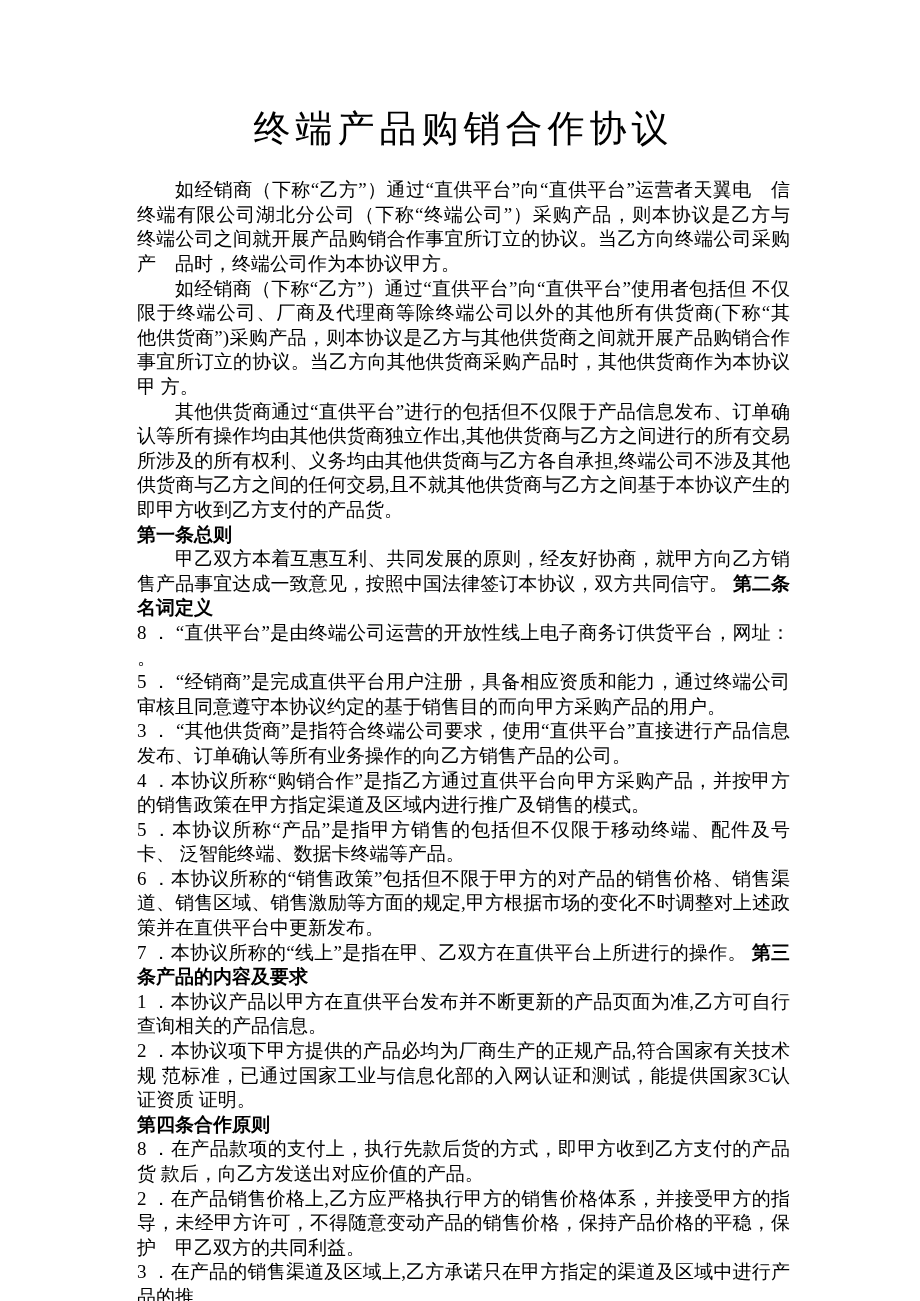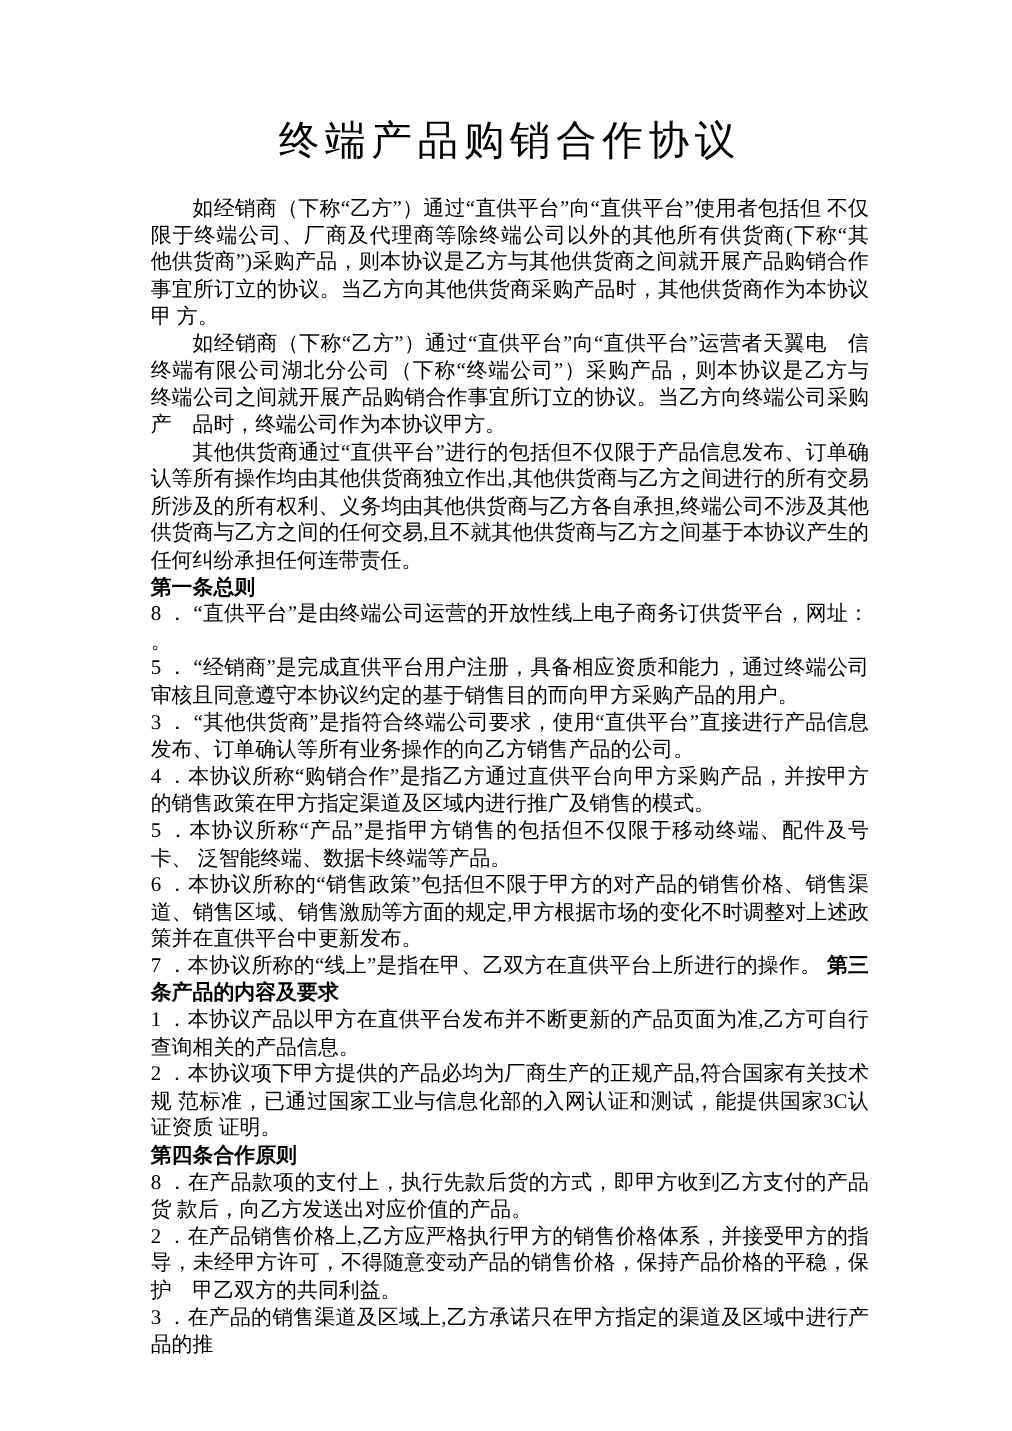--- a/index.html
+++ b/index.html
@@ -53,28 +53,29 @@
   }
 </style>
 </head>
 <body>
 
 <div class="page">
   <h1 class="doc-title">终端产品购销合作协议</h1>
 
   <div class="doc-body">
 
+    <p class="para">如经销商（下称“乙方”）通过“直供平台”向“直供平台”运营者天翼电　信终端有限公司湖北分公司（下称“终端公司”）采购产品，则本协议是乙方与　终端公司之间就开展产品购销合作事宜所订立的协议。当乙方向终端公司采购产　品时，终端公司作为本协议甲方。</p>
+
     <p class="para">如经销商（下称“乙方”）通过“直供平台”向“直供平台”使用者包括但 不仅限于终端公司、厂商及代理商等除终端公司以外的其他所有供货商(下称“其　　他供货商”)采购产品，则本协议是乙方与其他供货商之间就开展产品购销合作 事宜所订立的协议。当乙方向其他供货商采购产品时，其他供货商作为本协议甲 方。</p>
 
-    <p class="para">如经销商（下称“乙方”）通过“直供平台”向“直供平台”运营者天翼电　信终端有限公司湖北分公司（下称“终端公司”）采购产品，则本协议是乙方与　终端公司之间就开展产品购销合作事宜所订立的协议。当乙方向终端公司采购产　品时，终端公司作为本协议甲方。</p>
-
-    <p class="para">其他供货商通过“直供平台”进行的包括但不仅限于产品信息发布、订单确 认等所有操作均由其他供货商独立作出,其他供货商与乙方之间进行的所有交易 所涉及的所有权利、义务均由其他供货商与乙方各自承担,终端公司不涉及其他　供货商与乙方之间的任何交易,且不就其他供货商与乙方之间基于本协议产生的 任何纠纷承担任何连带责任。</p>
+    <p class="para">其他供货商通过“直供平台”进行的包括但不仅限于产品信息发布、订单确 认等所有操作均由其他供货商独立作出,其他供货商与乙方之间进行的所有交易 所涉及的所有权利、义务均由其他供货商与乙方各自承担,终端公司不涉及其他　供货商与乙方之间的任何交易,且不就其他供货商与乙方之间基于本协议产生的 即甲方收到乙方支付的产品货。</p>
 
     <p class="head">第一条总则</p>
 
+    <p class="para"><span>甲乙双方本着互惠互利、共同发展的原则，经友好协商，就甲方向乙方销 售产品事宜达成一致意见，按照中国法律签订本协议，双方共同信守。 </span><b class="inline-head">第二条名词定义</b></p>
 
     <p class="item">8 ． “直供平台”是由终端公司运营的开放性线上电子商务订供货平台，网址： 。</p>
 
     <p class="item">5 ． “经销商”是完成直供平台用户注册，具备相应资质和能力，通过终端公司 审核且同意遵守本协议约定的基于销售目的而向甲方采购产品的用户。</p>
 
     <p class="item">3 ． “其他供货商”是指符合终端公司要求，使用“直供平台”直接进行产品信息 发布、订单确认等所有业务操作的向乙方销售产品的公司。</p>
 
     <p class="item">4 ．本协议所称“购销合作”是指乙方通过直供平台向甲方采购产品，并按甲方 的销售政策在甲方指定渠道及区域内进行推广及销售的模式。</p>
 
     <p class="item">5 ．本协议所称“产品”是指甲方销售的包括但不仅限于移动终端、配件及号卡、 泛智能终端、数据卡终端等产品。</p>

